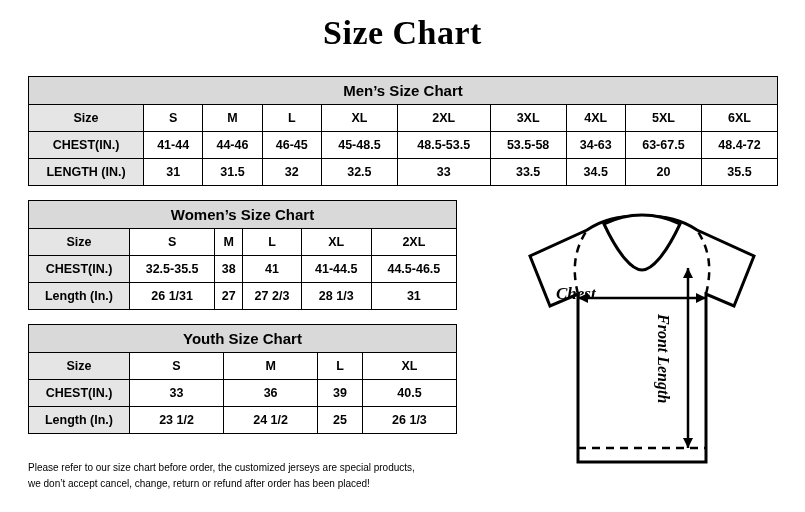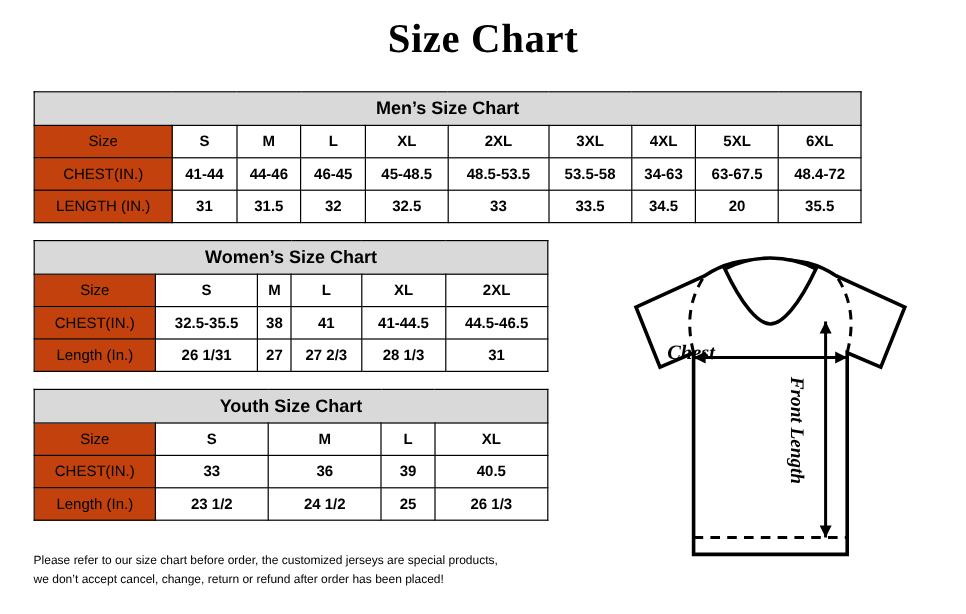--- a/index.html
+++ b/index.html
@@ -32,43 +32,43 @@
     position: absolute;
     left: 28px;
     top: 62px;
     width: 750px;
   }
   table {
     border-collapse: collapse;
     font-family: "Liberation Sans", sans-serif;
   }
   table.men {
-    width: 690px;
+    width: 750px;
   }
   table.women, table.youth {
     width: 429px;
   }
   th, td {
     border: 1px solid #000000;
     text-align: center;
     font-size: 12.5px;
     font-weight: bold;
     height: 26px;
     padding: 0 2px;
     background: #ffffff;
   }
   .section-head {
     background: #d9d9d9;
     font-size: 15px;
     font-weight: bold;
     height: 27px;
   }
   .rowhead {
-    background: #c2410c;
-    font-weight: normal;
+    background: #e5e5e5;
+    font-weight: bold;
   }
   .men .rowhead { width: 110px; }
   .women .rowhead { width: 96px; }
   .youth .rowhead { width: 96px; }
   .spacer-sm { height: 14px; }
   .note {
     position: absolute;
     left: 28px;
     top: 446px;
     width: 500px;

